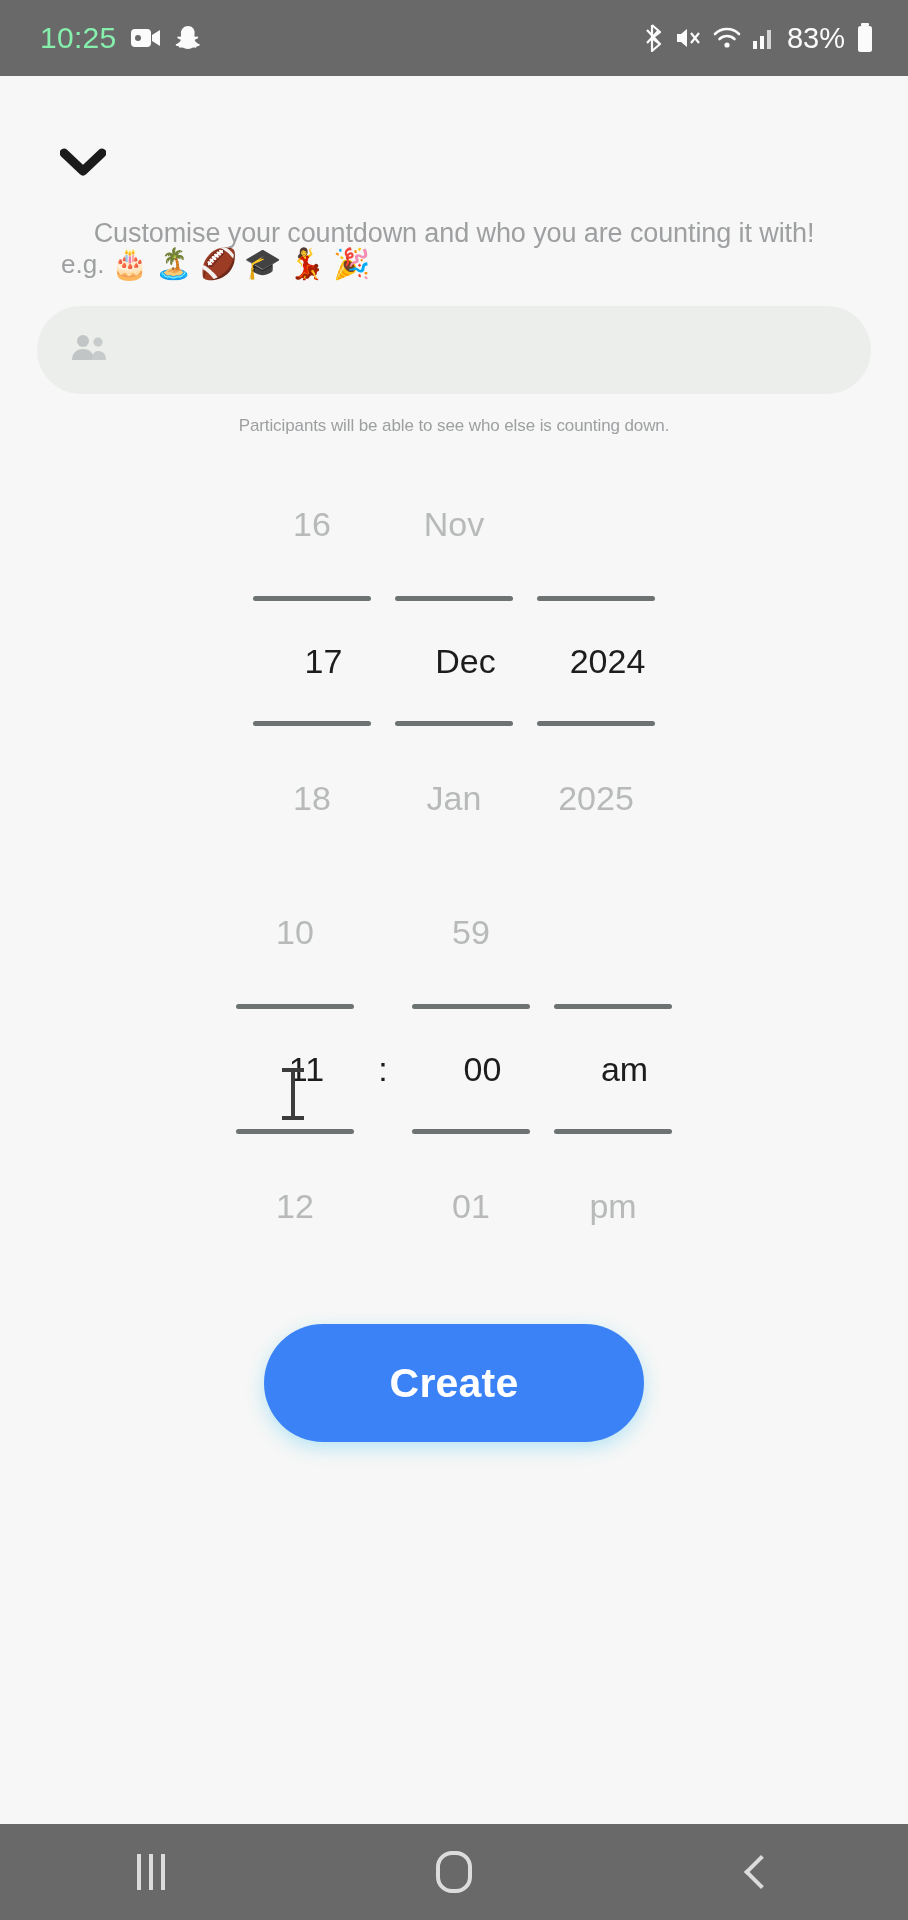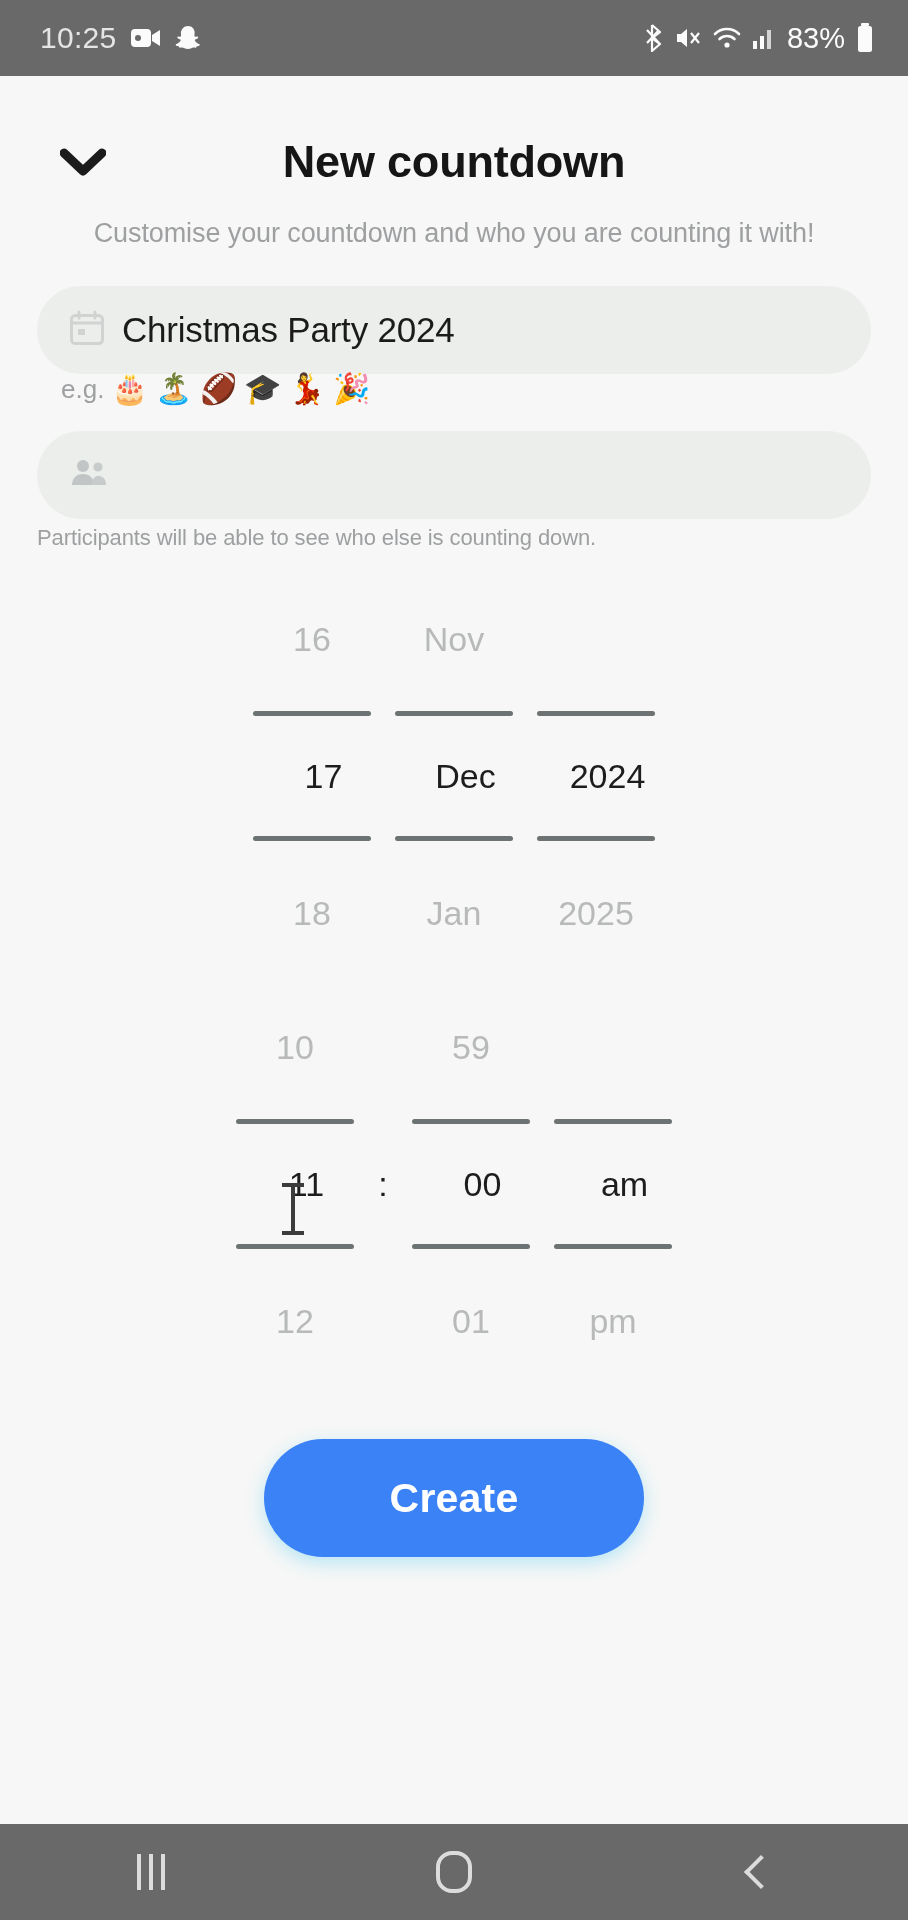--- a/index.html
+++ b/index.html
@@ -33,21 +33,21 @@
     flex: 0 0 auto;
   }
   .status-left {
     display: flex;
     align-items: center;
     gap: 14px;
   }
   .status-clock {
     font-size: 30px;
     letter-spacing: 0.3px;
-    color: #e5e5e5;
+    color: #86efac;
   }
   .status-right {
     display: flex;
     gap: 11px;
   }
   .status-battery-text {
     font-size: 29px;
     color: #fbfbfb;
     margin-left: 2px;
   }
@@ -120,23 +120,24 @@
     padding-left: 24px;
     font-size: 26px;
     color: #9d9fa1;
   }
   .hint-emoji {
     font-size: 30px;
     line-height: 1;
   }
 
   .helper-text {
-    font-size: 22px;
+    text-align: center;
+    font-size: 17px;
     color: #9d9fa1;
-    margin-top: 6px;
+    margin-top: 22px;
     letter-spacing: -0.1px;
   }
 
   
   .picker {
     display: flex;
     justify-content: center;
     align-items: flex-start;
   }
   .picker-date { margin-top: 66px; }
@@ -320,36 +321,24 @@
   </div>
 
   <div class="app-body">
 
     <div class="header-row">
       <div class="chevron-btn">
         <svg width="46" height="30" viewBox="0 0 46 30">
             <path d="M4 6 L23 24 L42 6" stroke="#1b1b1b" stroke-width="9" fill="none" stroke-linecap="round" stroke-linejoin="round"></path>
           </svg>
       </div>
-      <div class="page-title">New countdown</div>
     </div>
 
     <div class="subtitle">Customise your countdown and who you are counting it with!</div>
 
-    <div class="field">
-      <span>
-        <svg width="36" height="36" viewBox="0 0 36 36">
-            <rect x="2.5" y="5.5" width="31" height="28" rx="4" stroke="#d0d3d2" stroke-width="3" fill="none"></rect>
-            <path d="M2.5 13 H33.5" stroke="#d0d3d2" stroke-width="3"></path>
-            <path d="M10 2 V8 M26 2 V8" stroke="#d0d3d2" stroke-width="3" stroke-linecap="round"></path>
-            <rect x="9" y="19" width="7" height="6" fill="#d0d3d2"></rect>
-          </svg>
-      </span>
-      <span class="field-text">Christmas Party 2024</span>
-    </div>
 
     <div class="hint-row">
       <span>e.g.</span>
       <span class="hint-emoji">🎂</span>
       <span class="hint-emoji">🏝️</span>
       <span class="hint-emoji">🏈</span>
       <span class="hint-emoji">🎓</span>
       <span class="hint-emoji">💃</span>
       <span class="hint-emoji">🎉</span>
     </div>

